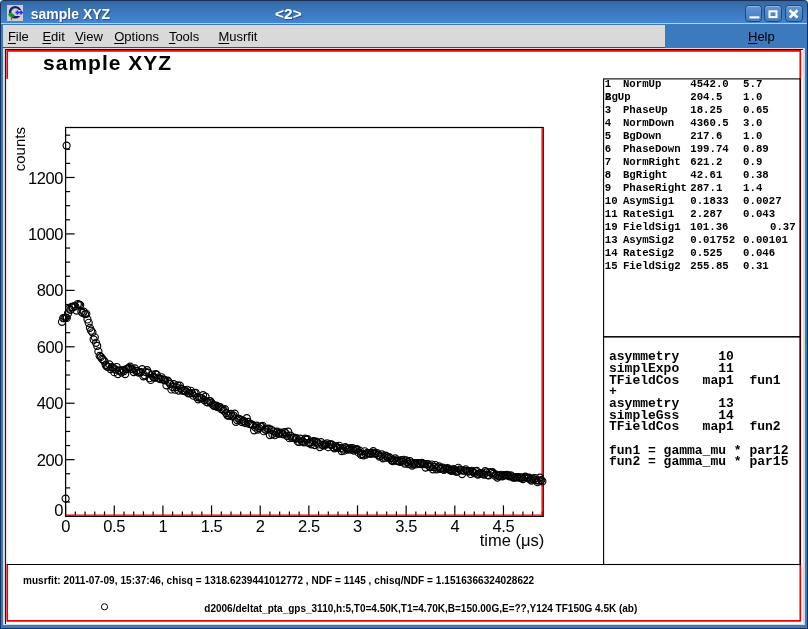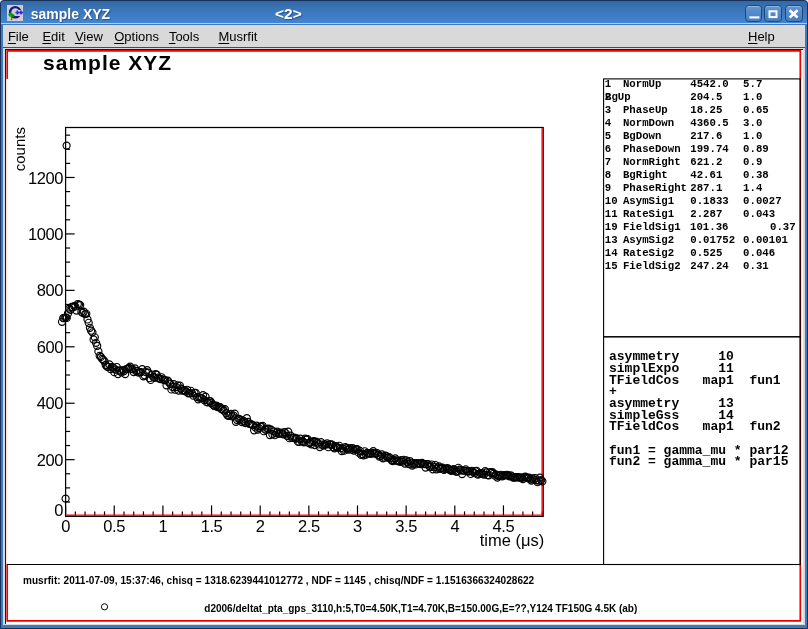--- a/index.html
+++ b/index.html
@@ -6,21 +6,21 @@
 #outline{position:absolute;left:0;top:0;width:806px;height:627px;border:1px solid #16325c;border-radius:4px 4px 0 0;}
 #titlebar{position:absolute;left:1px;top:1px;width:806px;height:22.2px;border-radius:4px 4px 0 0;
  background:linear-gradient(#34679e 0%,#3973b4 30%,#3f7dc6 70%,#4285d2 100%);border-bottom:1.5px solid #b9cfe7;}
 #title{position:absolute;left:29.8px;top:5.2px;color:#fff;font-weight:bold;font-size:14px;text-shadow:1px 1px 1px rgba(0,0,0,0.35);}
 #wnum{position:absolute;left:274px;top:4.3px;color:#fff;font-weight:bold;font-size:15.5px;text-shadow:1px 1px 1px rgba(0,0,0,0.35);}
 #icon{position:absolute;left:6px;top:4px;width:16px;height:16px;}
 .wbtn{position:absolute;top:3.6px;width:17.5px;height:17.5px;border:1px solid #1d4878;border-radius:3.5px;
  background:linear-gradient(#6296d4 0%,#5389c9 50%,#477cbb 100%);box-sizing:border-box;
  box-shadow:inset 0 1px 0 rgba(255,255,255,.3);}
 #bmin{left:743.6px}#bmax{left:763.4px}#bcls{left:784px}
-#menubar{position:absolute;left:3px;top:24.7px;width:802px;height:22.8px;background:#d9d9d9;
+#menubar{position:absolute;left:3px;top:24.7px;width:662px;height:22.8px;background:#d9d9d9;
  border-bottom:1px solid #4a4a4a;}
 .mi{position:absolute;top:4.4px;font-size:13px;color:#000;}
 .mi u{text-decoration:underline;text-underline-offset:2px;}
 #canvasarea{position:absolute;left:3px;top:48px;width:802px;height:577px;background:#d9d9d9;}
 #canvas{position:absolute;left:2px;top:1px;width:797px;height:574px;background:#fff;
  border-top:1px solid #1a1a1a;border-left:1px solid #1a1a1a;}
 #plotsvg{position:absolute;left:0;top:0;width:808px;height:629px;z-index:5;}
 #ctitle{position:absolute;left:43.1px;top:50.3px;font-size:21px;line-height:1.2;font-weight:bold;color:#000;
  letter-spacing:1.0px;z-index:6;}
 .prow{position:absolute;height:12px;z-index:6;}
@@ -674,21 +674,21 @@
   </div>
 <div class="prow" style="top:246.8px">
     <span style="left:604.8px">14</span>
     <span style="left:622.9px">RateSig2</span>
     <span style="left:690.3px">0.525</span>
     <span style="left:743.1px">0.046</span>
   </div>
 <div class="prow" style="top:259.8px">
     <span style="left:604.8px">15</span>
     <span style="left:622.9px">FieldSig2</span>
-    <span style="left:690.3px">247.24</span>
+    <span style="left:690.3px">255.85</span>
     <span style="left:743.1px">0.31</span>
   </div>
 <div class="tline" style="top:349.2px">asymmetry&nbsp;&nbsp;&nbsp;&nbsp;&nbsp;10</div>
 <div class="tline" style="top:360.9px">simplExpo&nbsp;&nbsp;&nbsp;&nbsp;&nbsp;11</div>
 <div class="tline" style="top:372.6px">TFieldCos&nbsp;&nbsp;&nbsp;map1&nbsp;&nbsp;fun1</div>
 <div class="tline" style="top:384.2px">+</div>
 <div class="tline" style="top:395.9px">asymmetry&nbsp;&nbsp;&nbsp;&nbsp;&nbsp;13</div>
 <div class="tline" style="top:407.6px">simpleGss&nbsp;&nbsp;&nbsp;&nbsp;&nbsp;14</div>
 <div class="tline" style="top:419.3px">TFieldCos&nbsp;&nbsp;&nbsp;map1&nbsp;&nbsp;fun2</div>
 <div class="tline" style="top:442.6px">fun1&nbsp;=&nbsp;gamma_mu&nbsp;*&nbsp;par12</div>

